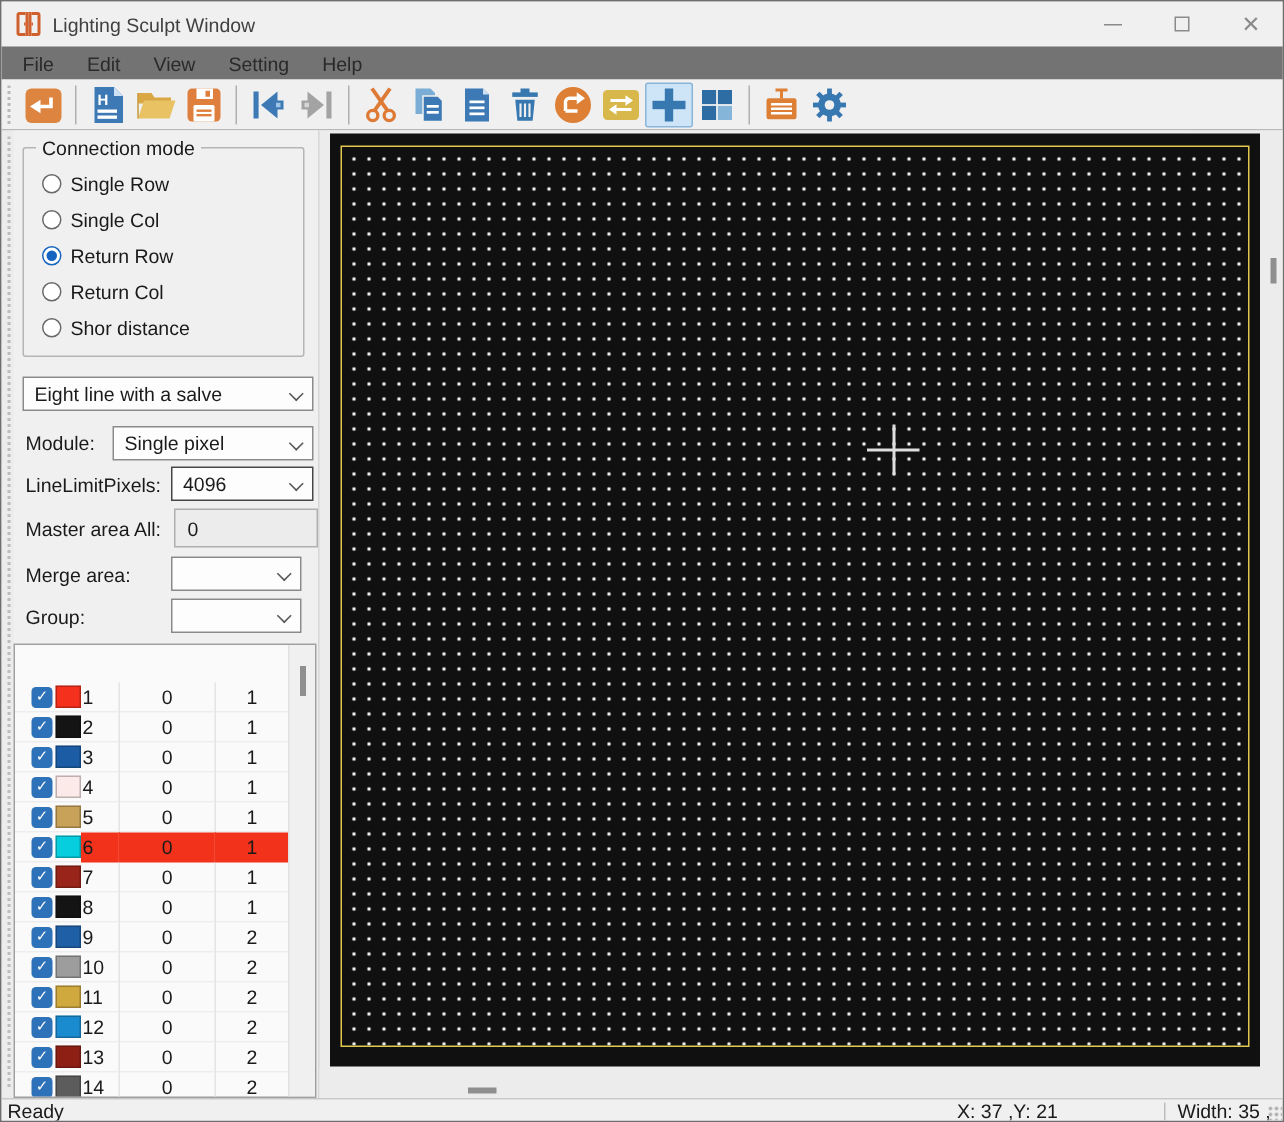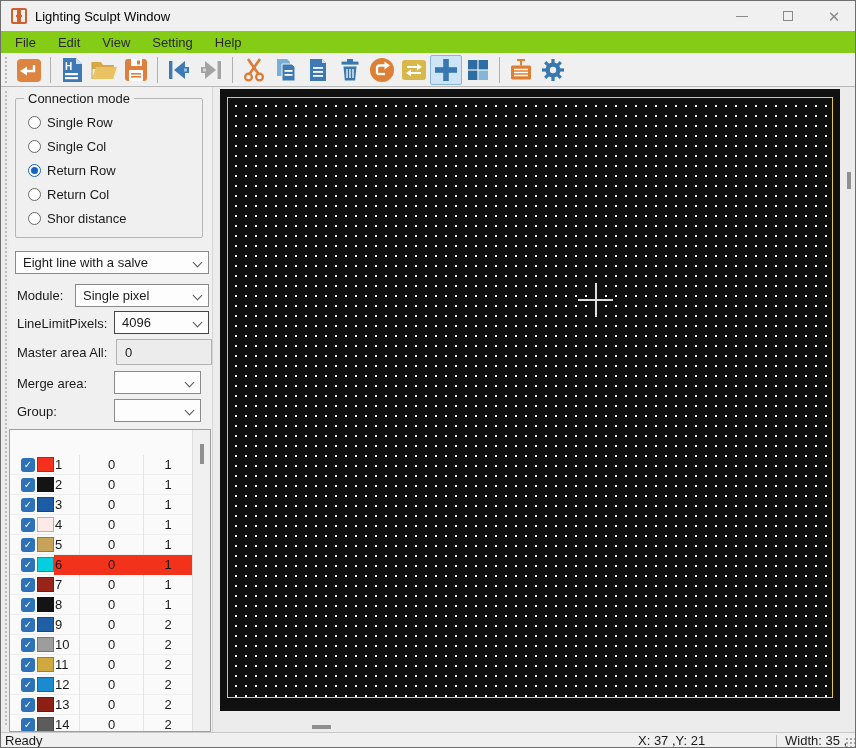--- a/index.html
+++ b/index.html
@@ -5,29 +5,29 @@
   * { margin:0; padding:0; box-sizing:border-box; }
   html,body { background:#505050; }
   body { font-family:"Liberation Sans", sans-serif; font-size:13px; color:#1a1a1a; }
   #window { position:relative; width:856px; height:748px; background:#f0f0f0; border:1px solid #6e6e6e; overflow:hidden; }
 
   
   .titlebar { position:absolute; left:0; top:0; width:856px; height:30px; background:#f0f0f0; display:flex; align-items:center; }
   .applogo { width:16px; height:16px; margin:0 8px 0 10px; border:2px solid #d1602f; border-top:2px solid #d1602f; position:relative; border-radius:2px; }
   .applogo::before { content:""; position:absolute; left:3px; right:3px; top:5px; height:2px; background:#d1602f; }
   .applogo::after { content:""; position:absolute; left:4px; right:4px; top:-2px; bottom:-2px; background:#f0f0f0; border-left:2px solid #d1602f; border-right:2px solid #d1602f; }
-  .apptitle { color:#000000; font-size:13px; }
+  .apptitle { color:#404040; font-size:13px; }
   .wincontrols { position:absolute; right:0; top:0; height:30px; display:flex; }
   .winbtn { width:46px; height:30px; display:flex; align-items:center; justify-content:center; color:#8a8a8a; font-size:13px; }
   .minglyph { width:12px; height:1px; background:#8a8a8a; }
   .maxglyph { width:10px; height:10px; border:1px solid #8a8a8a; }
   .closeglyph { font-size:15px; line-height:1; }
 
   
-  .menubar { position:absolute; left:0; top:30px; width:856px; height:22px; background:#84cc16; display:flex; align-items:center; padding-left:6px; }
+  .menubar { position:absolute; left:0; top:30px; width:856px; height:22px; background:#737373; display:flex; align-items:center; padding-left:6px; }
   .menuitem { padding:2px 8px; margin-right:6px; color:#2a2a2a; }
 
   
   .toolbar { position:absolute; left:0; top:52px; width:856px; height:34px; background:#f0f0f0; border-bottom:1px solid #b8b8b8; display:flex; align-items:center; }
   .grip { width:5px; height:26px; margin:0 5px 0 2px;
           background-image:repeating-linear-gradient(to bottom,#b9b9b9 0 2px, transparent 2px 4px); background-size:2px 100%; background-repeat:no-repeat; background-position:center; }
   .tsep { width:1px; height:26px; background:#b0b0b0; margin:0 5px; }
   .tbtn { width:32px; height:30px; display:flex; align-items:center; justify-content:center; }
   .tbtn.selected { background:#cde5f7; border:1px solid #8ab5da; border-radius:2px; }
 

